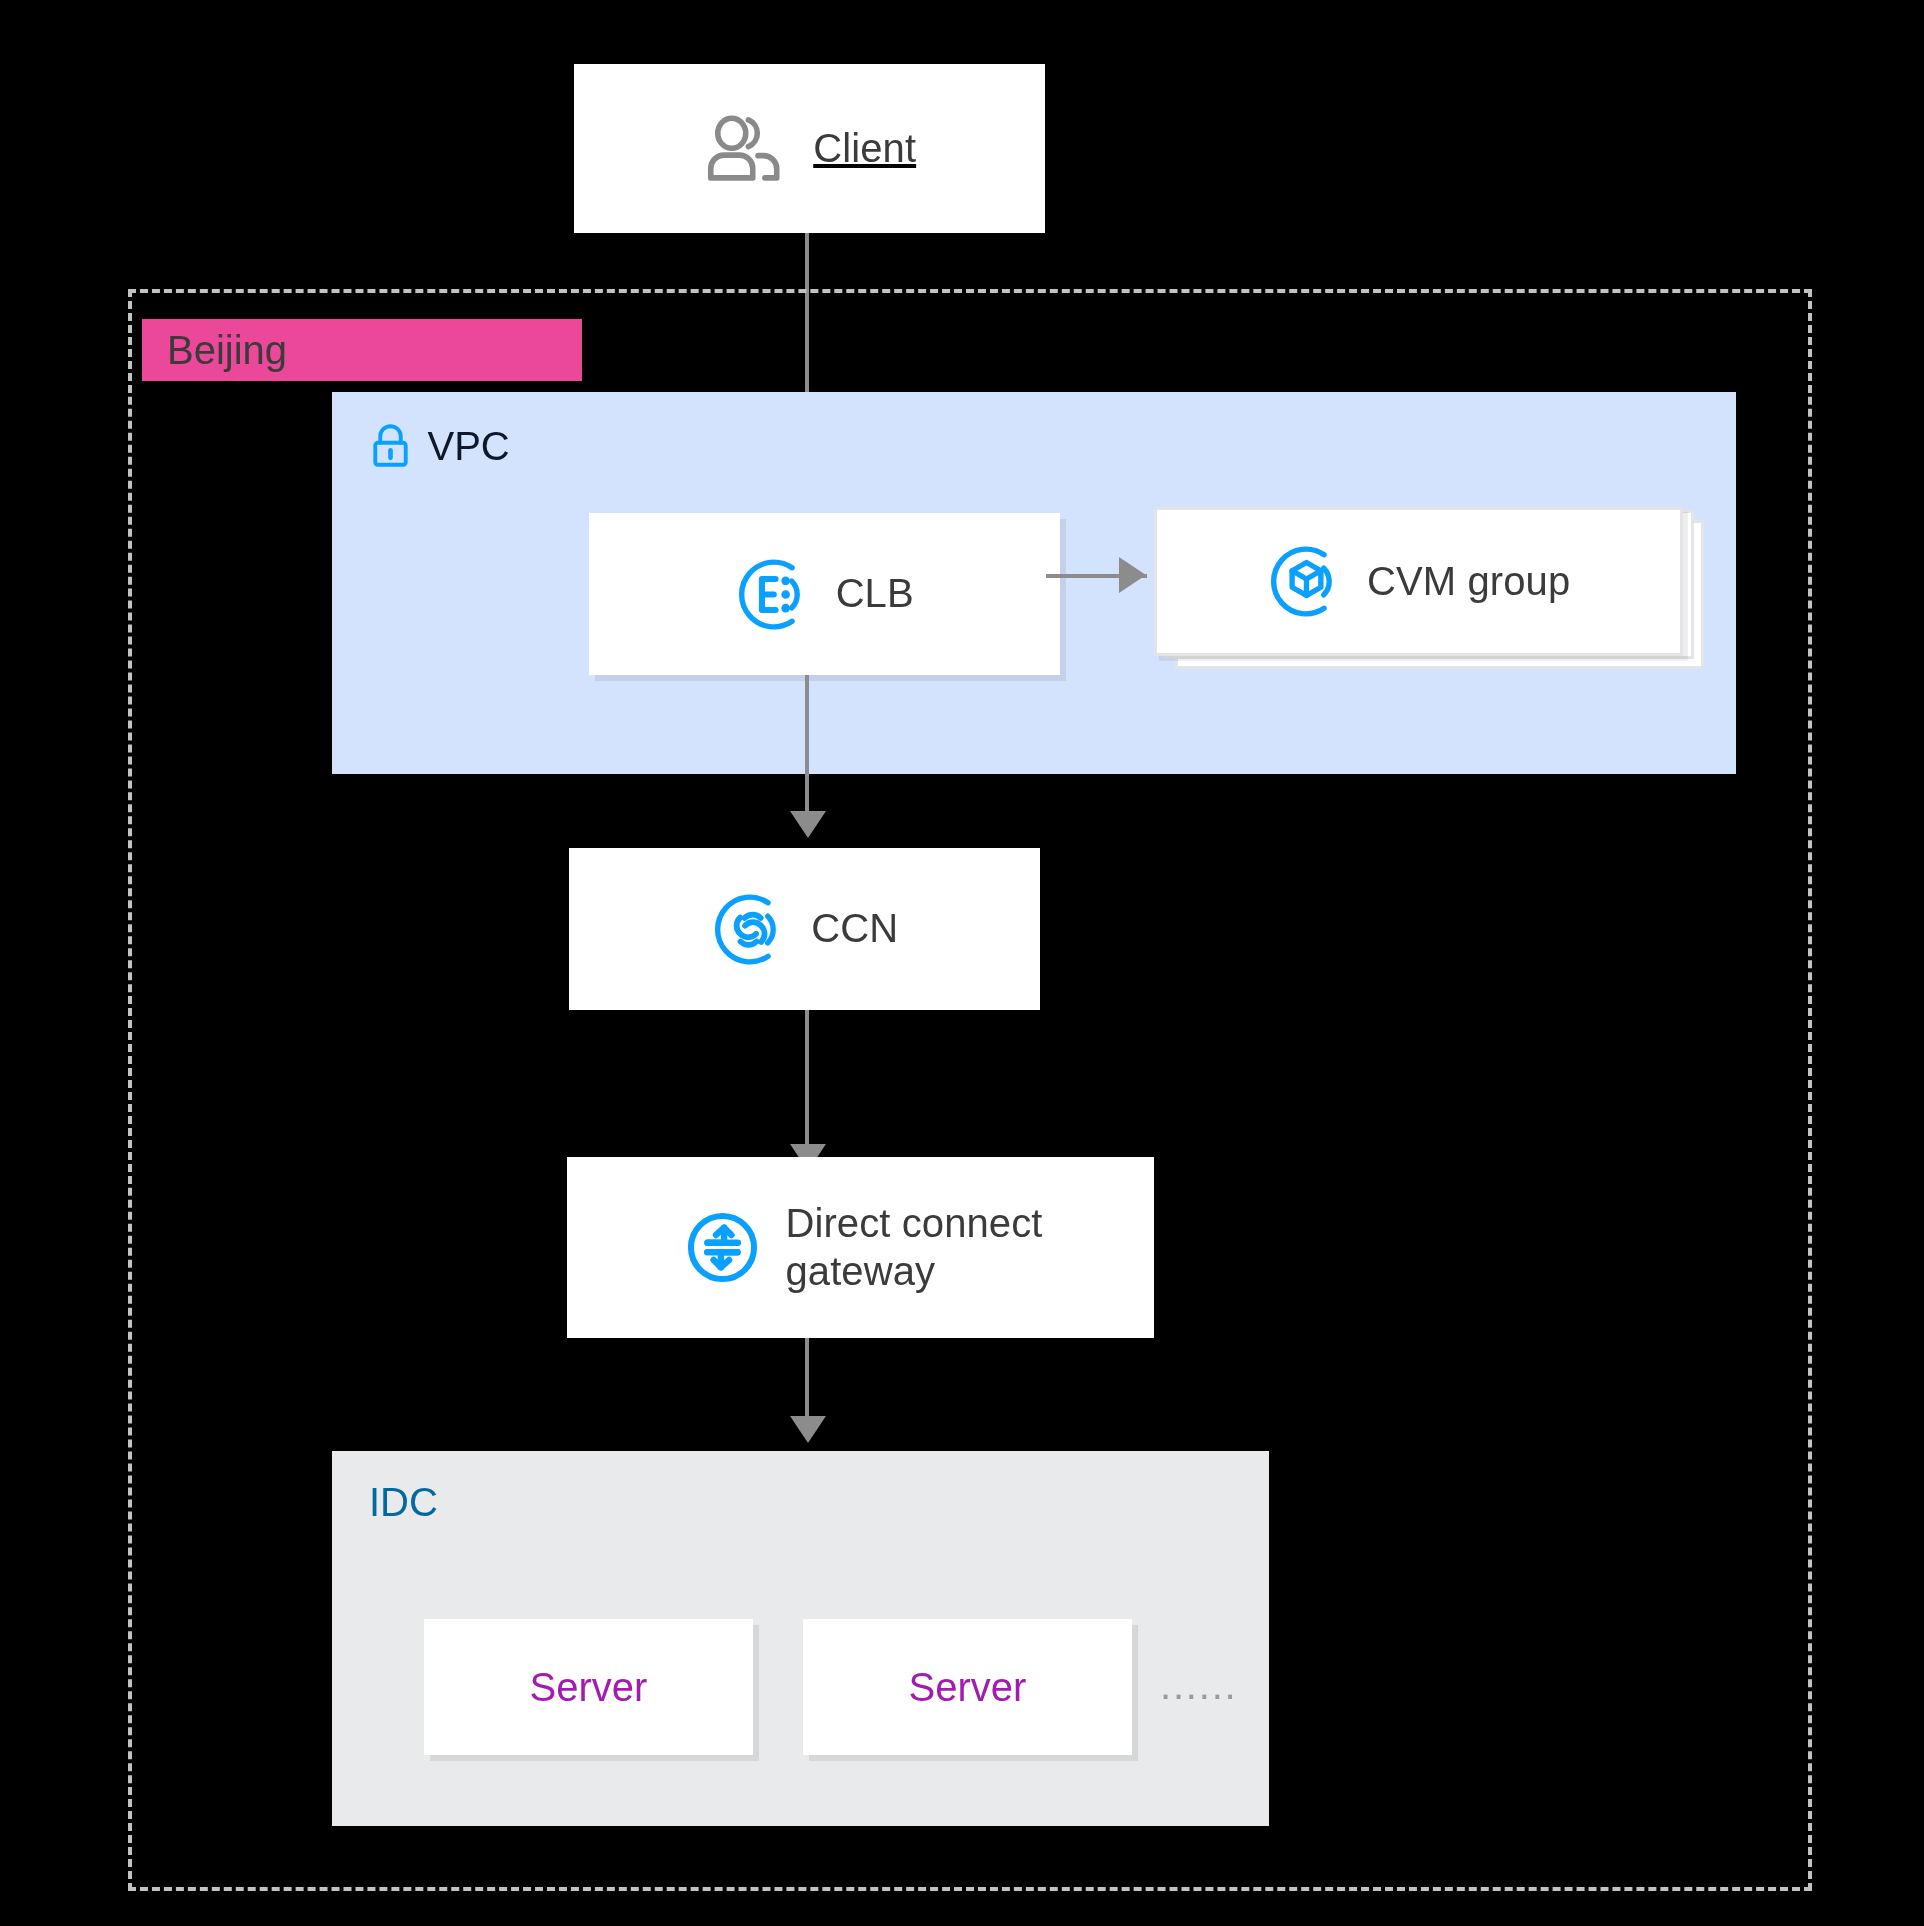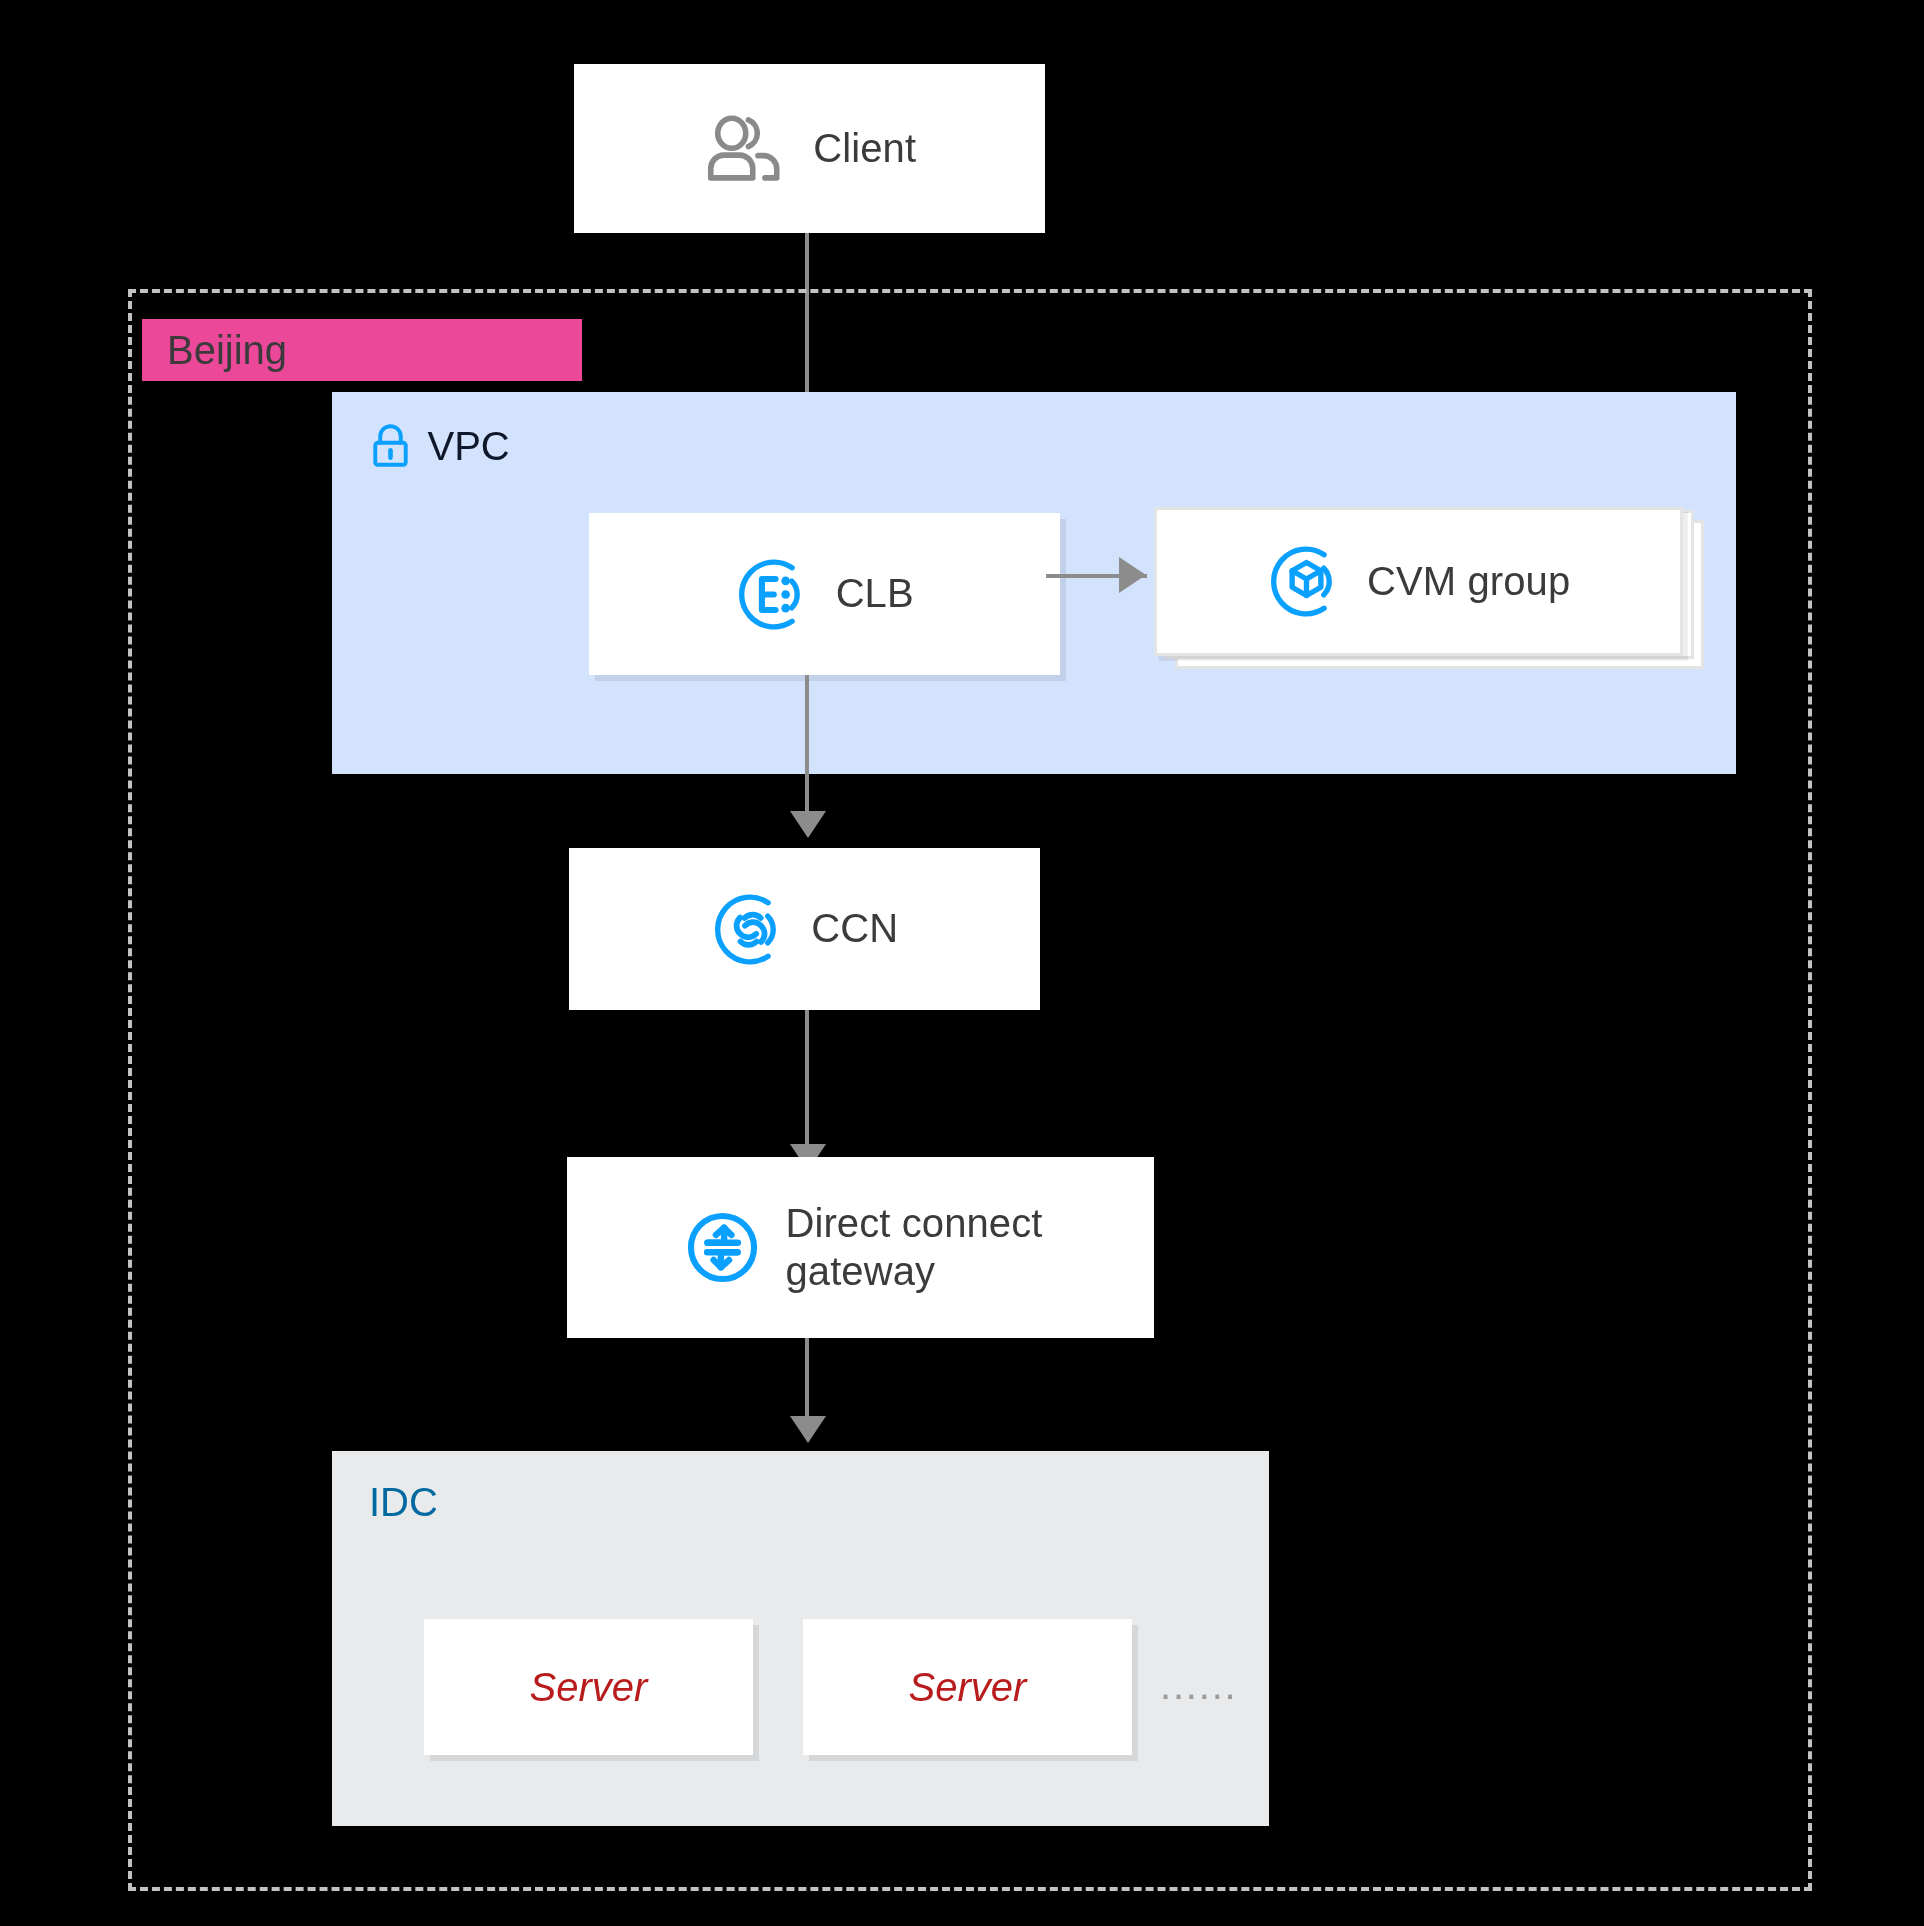--- a/index.html
+++ b/index.html
@@ -110,23 +110,22 @@
     top: 1619px;
     width: 329px;
     height: 136px;
     background: #ffffff;
     box-shadow: 6px 6px 0 0 rgba(0,0,0,0.08);
     display: flex;
     align-items: center;
     justify-content: center;
   }
   .server-card span {
-    color: #b91c1c;
-    font-size: 40px;
-    font-style: italic;
+    color: #a21caf;
+    font-size: 40px;
   }
   #idc-ellipsis {
     position: absolute;
     left: 1160px;
     top: 1663px;
     color: #9a9a9a;
     font-size: 40px;
     letter-spacing: 1.8px;
   }
 
@@ -181,21 +180,21 @@
   }
 
   
   .icon-svg { display: block; }
 </style>
 </head>
 <body>
 
 <div id="stage">
 
-  <div class="card" id="client-card" style="left:574px; top:64px; width:471px; height:169px;">
+  <div class="card" id="client-card" style="left:574px; top:64px; width:471px; height:169px;text-decoration:underline;">
     <div class="card-inner">
       <span>
         <svg class="icon-svg" width="89" height="70" viewBox="0 0 50 40" fill="none" stroke="#8a8a8a" stroke-width="3.2" stroke-linecap="round" stroke-linejoin="round">
           <ellipse cx="16" cy="11" rx="8" ry="8.6"></ellipse>
           <path d="M25.5 3.4a8.2 8.2 0 0 1 0 15.2"></path>
           <path d="M4 36.5v-5.5c0-4.1 3.4-7.5 7.5-7.5h9c4.1 0 7.5 3.4 7.5 7.5v5.5z"></path>
           <path d="M31 23.8h3.2c4.1 0 7.5 3.4 7.5 7.5v5.2h-6.8"></path>
         </svg>
       </span>
       <span class="card-label">Client</span>

